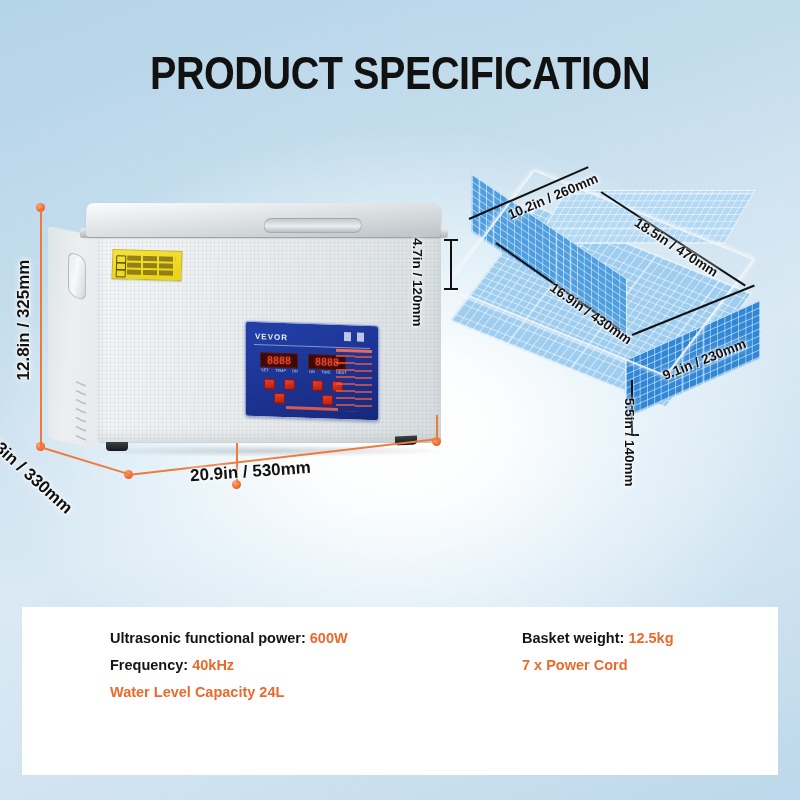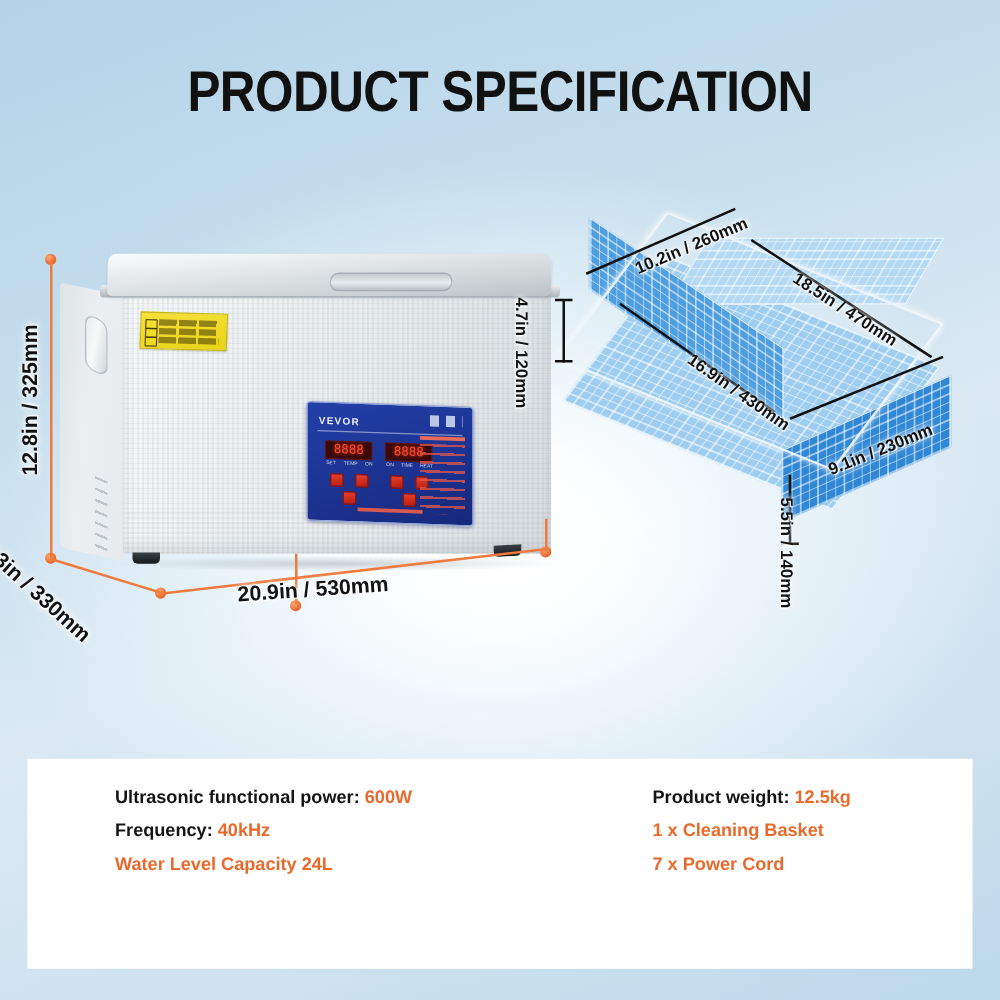--- a/index.html
+++ b/index.html
@@ -150,21 +150,21 @@
     position:absolute;border:2px solid rgba(238,245,250,.95);border-radius:3px;
     box-shadow:0 0 5px rgba(255,255,255,.9);
   }
 
   
   .spec{
     position:absolute;left:22px;top:607px;width:756px;height:168px;
     background:#fff;
   }
   .spec-col{position:absolute;top:18px;}
-  .spec-col.left{left:70px;}
+  .spec-col.left{left:88px;}
   .spec-col.right{left:500px;}
   .spec-line{
     font-size:14.5px;font-weight:bold;color:#141414;line-height:27px;
     white-space:nowrap;
   }
   .spec-line .val{color:#ea6a2c;}
   .spec-line.orange{color:#ea6a2c;}
 </style>
 </head>
 <body>
@@ -284,21 +284,20 @@
       </div>
       <div class="spec-line">
         <span>Frequency:</span>
         <span class="val">40kHz</span>
       </div>
       <div class="spec-line orange">Water Level Capacity 24L</div>
     </div>
 
     <div class="spec-col right">
       <div class="spec-line">
-        <span>Product weight:</span>
+        <span>Basket weight:</span>
         <span class="val">12.5kg</span>
       </div>
-      <div class="spec-line orange">1 x Cleaning Basket</div>
       <div class="spec-line orange">7 x Power Cord</div>
     </div>
 
   </div>
 </div>
 
 </body></html>

